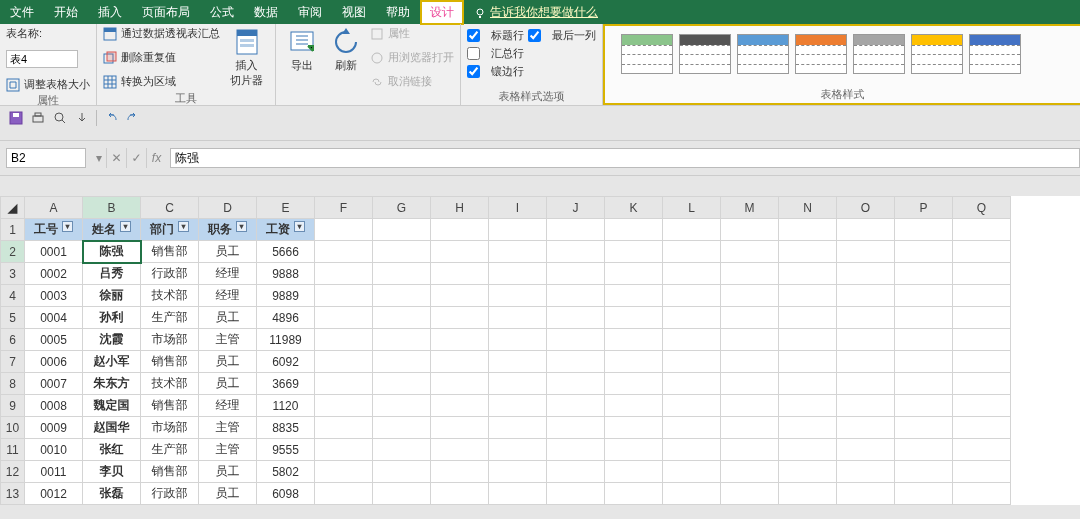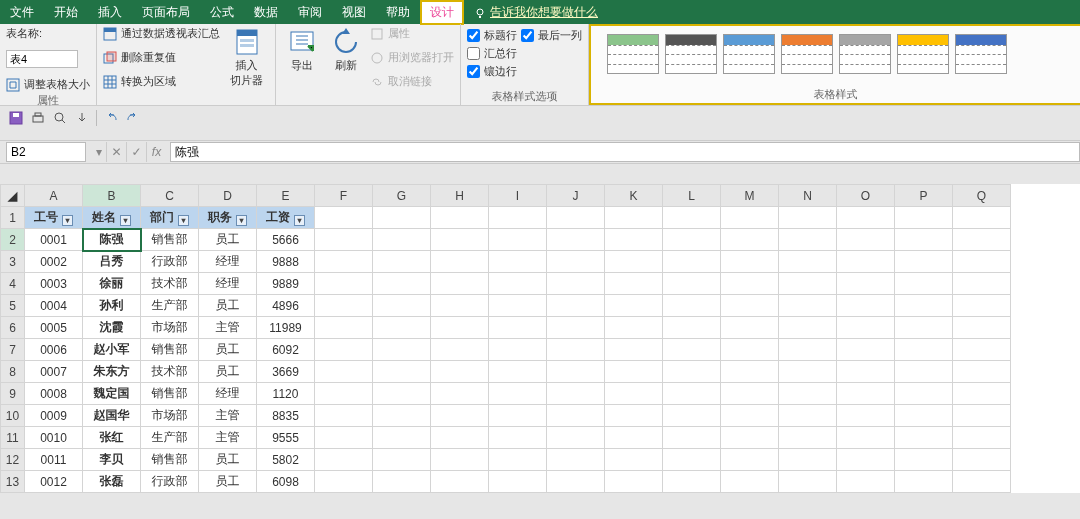--- a/index.html
+++ b/index.html
@@ -16,48 +16,48 @@
 .ribbon-group { display: flex; flex-direction: column; border-right: 1px solid #ccc; padding: 2px 6px 1px; }
 .ribbon-group-body { flex: 1; display: flex; align-items: flex-start; gap: 4px; }
 .ribbon-group-label { text-align: center; font-size: 11px; color: #666; padding-top: 1px; }
 .rlabel { font-size: 11px; color: #333; }
 .prop-col { display: flex; flex-direction: column; gap: 9px; justify-content: space-between; }
 .input-sm { width: 72px; height: 18px; border: 1px solid #bbb; background: #fff; font-size: 11px; padding: 0 3px; }
 .ribbon-btn { display: flex; flex-direction: column; align-items: center; gap: 2px; padding: 2px 6px; cursor: pointer; }
 .ribbon-link { display: flex; align-items: center; gap: 4px; font-size: 11px; cursor: pointer; }
 .ribbon-link.dis { color: #aaa; }
 .checks { display: flex; flex-direction: column; gap: 3px; font-size: 11px; padding-top: 2px; }
-.checks label { display: flex; align-items: center; gap: 4px; }
+.checks label { display: flex; align-items: center; gap: 11px; }
 .styles-wrap { flex: 1; border: 2px solid #d9b300; background:#fbfbfb; }
 .styles-body { display: flex; gap: 6px; padding: 6px 10px; }
 .style-sw { width: 52px; height: 40px; border: 1px solid #999; background: #fff; display: flex; flex-direction: column; }
 .style-sw .hdr { height: 10px; }
 .style-sw .row { flex: 1; border-top: 1px dashed #888; }
 
 
 .qat { background: #e6e6e6; display: flex; gap: 6px; padding: 4px 8px; height: 24px; align-items: center; }
 .qat-ico { width: 16px; height: 16px; display: flex; align-items: center; justify-content: center; cursor: pointer; }
 
 
-.fbar { display: flex; height: 24px; align-items: center; background: #e6e6e6; border-top: 1px solid #ccc; border-bottom: 1px solid #ccc; }
+.fbar { display: flex; height: 36px; align-items: center; background: #e6e6e6; border-top: 1px solid #ccc; border-bottom: 1px solid #ccc; }
 .namebox { width: 80px; height: 20px; border: 1px solid #bbb; background: #fff; padding: 0 4px; font-size: 12px; margin: 0 6px; }
 .fbtn { width: 20px; height: 20px; display: flex; align-items: center; justify-content: center; border-left: 1px solid #ccc; cursor: pointer; color: #888; }
 .formula { flex: 1; height: 20px; border: 1px solid #bbb; background: #fff; padding: 0 4px; font-size: 12px; margin-left: 4px; }
 
 
 .sheet { background: #fff; overflow: hidden; }
 .grid { border-collapse: collapse; }
 .grid th, .grid td { border: 1px solid #d4d4d4; height: 22px; font-size: 12px; text-align: center; }
 .grid .corner { width: 24px; background: #e6e6e6; }
 .grid .colh { background: #e6e6e6; color: #444; font-weight: normal; width: 58px; }
 .grid .rowh { background: #e6e6e6; color: #444; font-weight: normal; width: 24px; }
 .grid .colh.sel { background: #cde6d7; }
 .grid .rowh.sel { background: #cde6d7; }
 .tbl-head { background: #bcd5ee; font-weight: bold; }
-.tbl-head .cell-inner { display: flex; justify-content: center; align-items: flex-end; gap: 4px; position: relative; }
+.tbl-head .cell-inner { display: flex; justify-content: center; align-items: flex-start; gap: 4px; position: relative; }
 .drop-ico { width: 11px; height: 11px; border: 1px solid #6a8db3; background: #e8f0f9; font-size: 8px; line-height: 9px; color:#444; }
 .tbl-cell-b { font-weight: bold; }
 .tbl-body-row td { background: #fff; }
 .active-cell { outline: 2px solid #217346; outline-offset: -1px; }
 svg { display: block; }
 </style>
 </head>
 <body>
 
 <div class="menubar" id="menubar">
@@ -128,20 +128,21 @@
         <svg width="28" height="28">
             <rect x="4" y="2" width="20" height="24" fill="#fff" stroke="#3a76b5"></rect>
             <rect x="4" y="2" width="20" height="6" fill="#3a76b5"></rect>
             <rect x="7" y="11" width="14" height="3" fill="#b4cde6"></rect>
             <rect x="7" y="16" width="14" height="3" fill="#b4cde6"></rect>
           </svg>
         <span class="rlabel" style="white-space:pre;text-align:center">插入
 切片器</span>
       </div>
     </div>
+    <div class="ribbon-group-label">工具</div>
   </div>
 
   <div class="ribbon-group">
     <div class="ribbon-group-body">
       <div class="ribbon-btn">
         <svg width="28" height="28">
             <rect x="3" y="4" width="22" height="18" fill="#fff" stroke="#3a76b5"></rect>
             <path d="M8 8h12M8 12h12M8 16h12" stroke="#3a76b5"></path>
             <path d="M20 18l5 5M25 23v-5h-5" stroke="#2c8c3c" stroke-width="2"></path>
           </svg>

